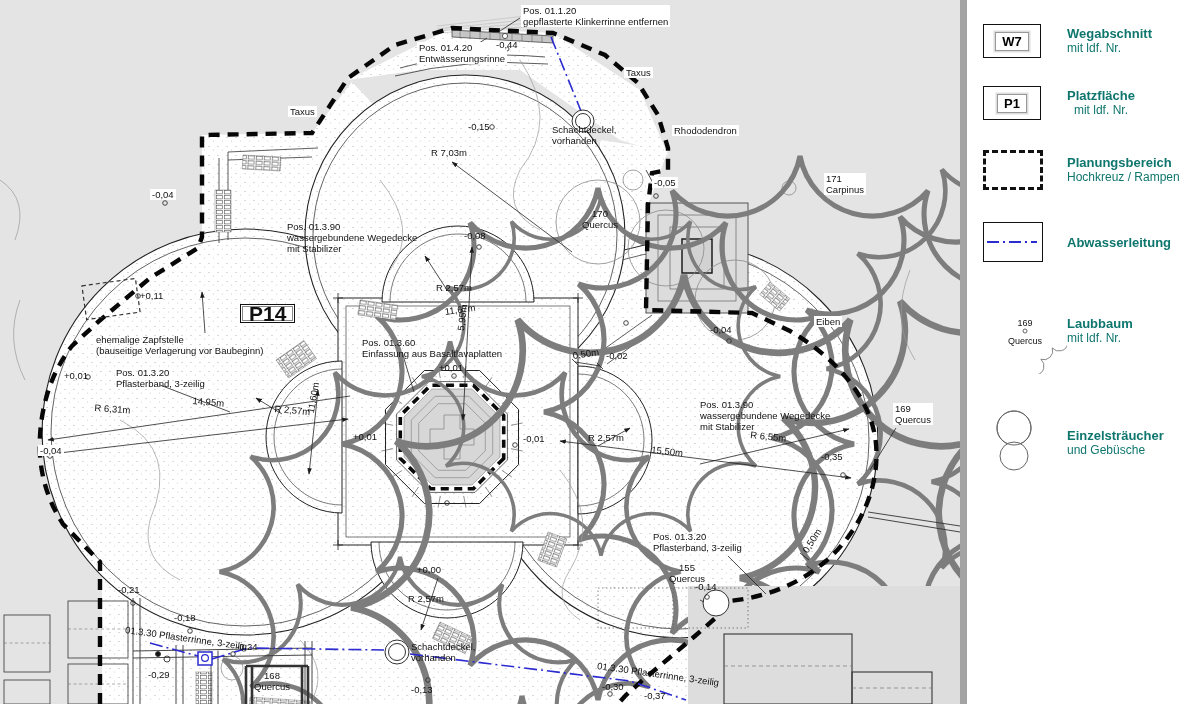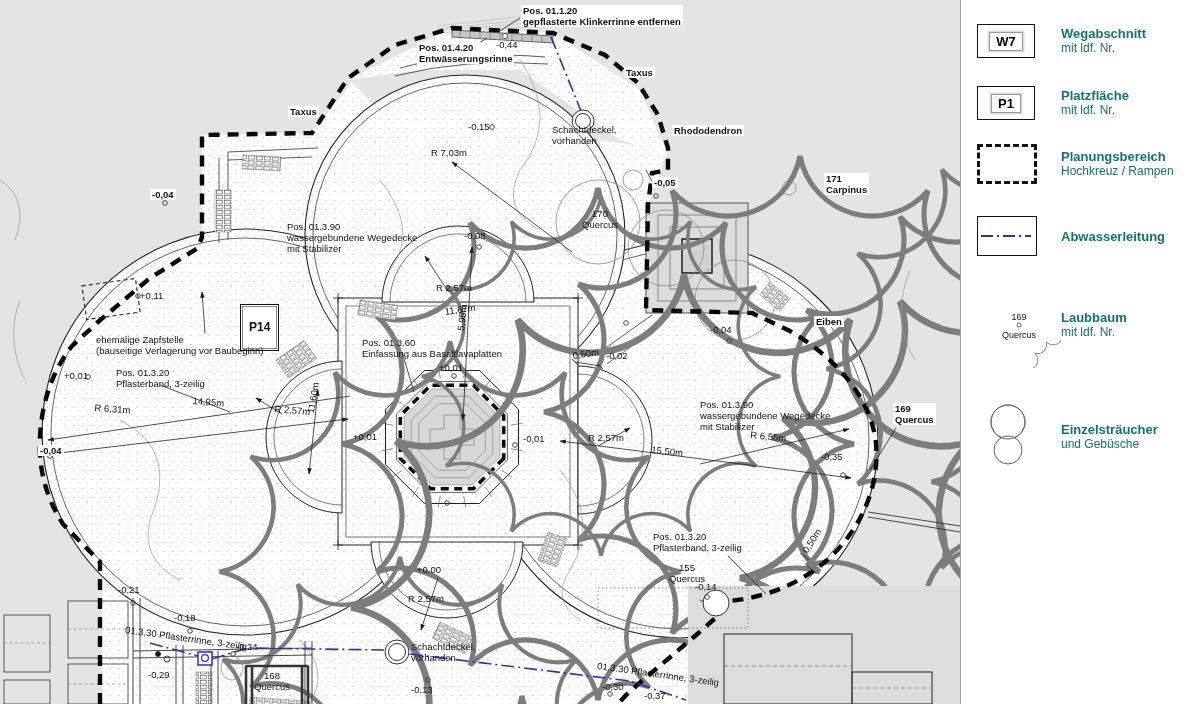--- a/index.html
+++ b/index.html
@@ -1,26 +1,26 @@
 <!DOCTYPE html>
 <html><head>
 <meta charset="utf-8">
 <style>
   html,body{margin:0;padding:0;background:#fff;font-family:"Liberation Sans",sans-serif;}
   #stage{position:relative;width:1200px;height:704px;overflow:hidden;background:#fff;}
   #plan{position:absolute;left:0;top:0;width:960px;height:704px;}
   #plan svg{position:absolute;left:0;top:0;}
   #labels{position:absolute;left:0;top:0;width:960px;height:704px;pointer-events:none;}
   .lbl{position:absolute;font-size:9.5px;line-height:11px;color:#111;white-space:pre-line;transform-origin:left top;}
-  .lbl.bg{background:#fff;padding:0 2px;font-weight:bold;}
+  .lbl.bg{background:#fff;padding:0 2px;}
   .lbl.ctr{text-align:center;transform:translateX(-50%);}
   .lbl.box{border:1.6px solid #111;box-shadow:0 0 0 1px #fff inset,0 0 0 2px #888 inset;
-           font-weight:bold;font-size:12px;padding:17px 8px;background:#fff;text-align:center;}
+           font-weight:bold;font-size:21px;padding:3px 8px;background:#fff;text-align:center;}
   #legend{position:absolute;left:960px;top:0;width:240px;height:704px;background:#fff;
-          border-left:1px solid #a3a3a3;box-sizing:border-box;padding:24px 0 0 16px;}
+          border-left:7px solid #a3a3a3;box-sizing:border-box;padding:24px 0 0 16px;}
   .leg-item{display:flex;align-items:center;margin-bottom:28px;}
   .leg-sym{width:84px;flex:0 0 84px;display:flex;justify-content:flex-start;}
   .leg-txt{font-size:12px;color:#0f766e;line-height:15px;}
   .leg-title{font-weight:bold;font-size:13px;}
   .idbox{width:56px;height:32px;border:1.6px solid #111;display:flex;align-items:center;justify-content:center;background:#fff;}
   .idbox-in{border:1px solid #999;padding:1px 6px;font-weight:bold;font-size:13px;box-shadow:0 0 0 1.5px #ddd;}
   .dashbox{width:54px;height:34px;border:3.2px dashed #111;}
   .linebox{width:58px;height:38px;border:1.2px solid #111;display:flex;align-items:center;}
 </style>
 </head>
@@ -348,21 +348,21 @@
       <div class="leg-sym">
           <div class="idbox">
             <span class="idbox-in">W7</span>
           </div>
         </div>
       <div class="leg-txt">
           <div class="leg-title">Wegabschnitt</div>
           <div>mit ldf. Nr.</div>
         </div>
     </div>
-    <div class="leg-item" style="margin-bottom:24px;">
+    <div class="leg-item" style="margin-bottom:30px;text-align:center;">
       <div class="leg-sym">
           <div class="idbox">
             <span class="idbox-in">P1</span>
           </div>
         </div>
       <div class="leg-txt">
           <div class="leg-title">Platzfläche</div>
           <div>mit ldf. Nr.</div>
         </div>
     </div>

